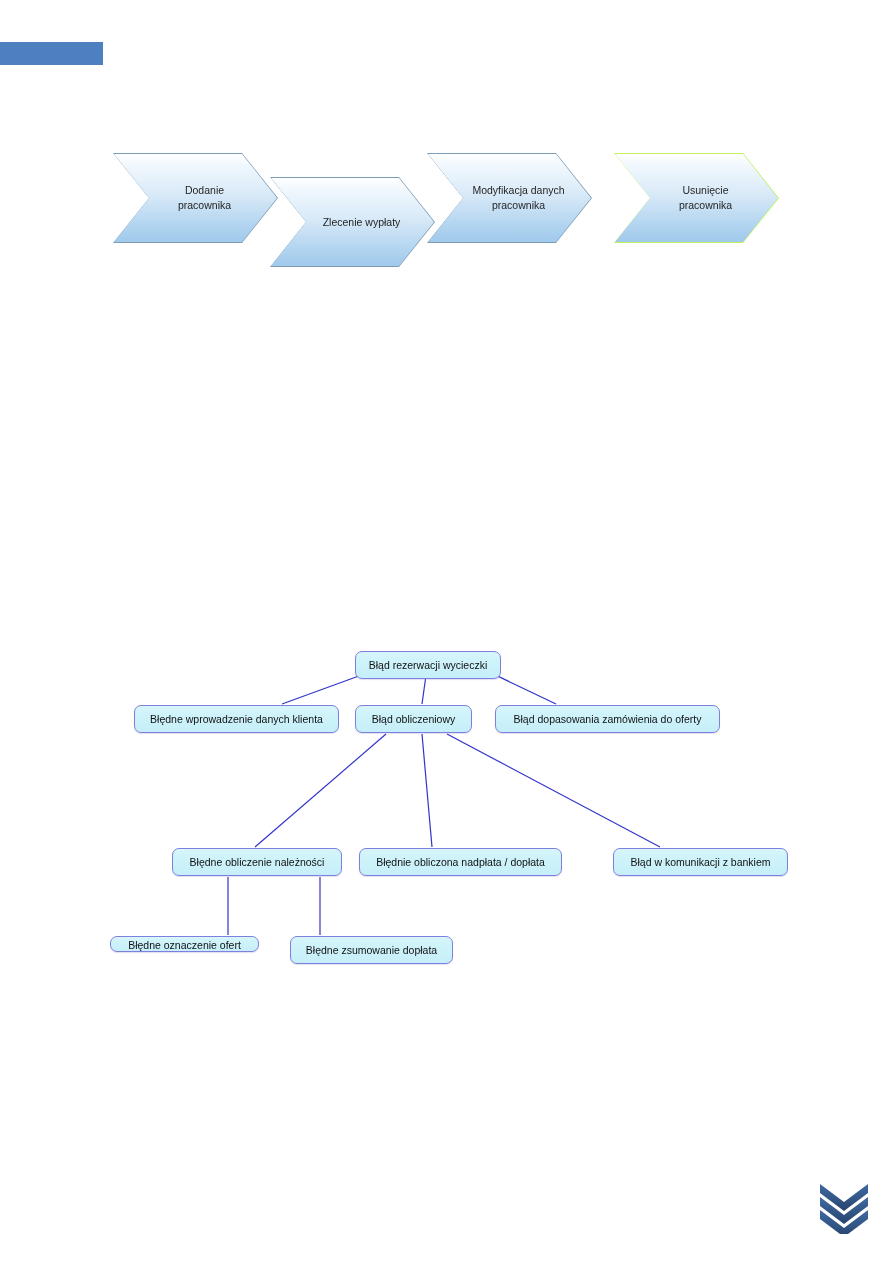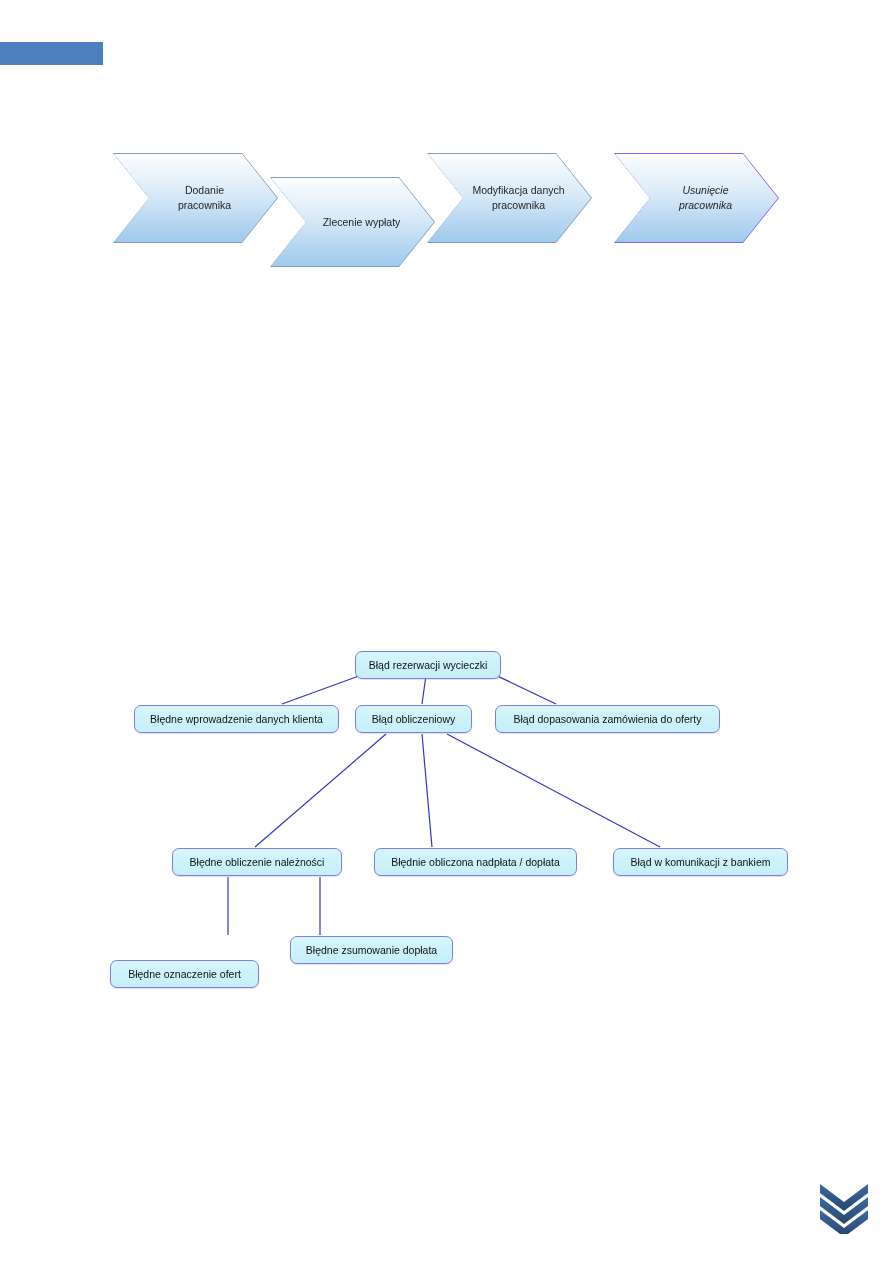--- a/index.html
+++ b/index.html
@@ -116,21 +116,21 @@
     </div>
     <div class="chevron-outline" style="left: 270px; top: 0px; width: 165px; height: 90px; background: rgb(125, 156, 181); margin-top: 24px;">
       <div class="chevron-inner"></div>
       <div class="chevron-label">Zlecenie wypłaty</div>
     </div>
     <div class="chevron-outline" style="left: 427px; top: 0px; width: 165px; height: 90px; background: rgb(125, 156, 181);">
       <div class="chevron-inner"></div>
       <div class="chevron-label">Modyfikacja danych
 pracownika</div>
     </div>
-    <div class="chevron-outline" style="left: 614px; top: 0px; width: 165px; height: 90px; background: #8b5cf6; font-style: italic;">
+    <div class="chevron-outline" style="left: 614px; top: 0px; width: 165px; height: 90px; background: #bef264;">
       <div class="chevron-inner"></div>
       <div class="chevron-label">Usunięcie
 pracownika</div>
     </div>
   </div>
 
 <div id="fault-tree">
   <svg id="tree-lines" viewBox="0 0 893 1263" xmlns="http://www.w3.org/2000/svg">
       <line x1="400" y1="661" x2="282" y2="704" stroke="#3333cc" stroke-width="1.2"></line>
       <line x1="428" y1="661" x2="422" y2="704" stroke="#3333cc" stroke-width="1.2"></line>
@@ -149,27 +149,27 @@
     </div>
     <div class="tree-node" style="left: 355px; top: 705px; width: 117px; height: 28px; border-color: rgb(127, 127, 224);">
       <span>Błąd obliczeniowy</span>
     </div>
     <div class="tree-node" style="left: 495px; top: 705px; width: 225px; height: 28px; border-color: rgb(127, 127, 224); text-align: center;">
       <span>Błąd dopasowania zamówienia do oferty</span>
     </div>
     <div class="tree-node" style="left: 172px; top: 848px; width: 170px; height: 28px; border-color: rgb(127, 127, 224);">
       <span>Błędne obliczenie należności</span>
     </div>
-    <div class="tree-node" style="left: 374px; top: 848px; width: 203px; height: 28px; border-color: rgb(127, 127, 224);">
+    <div class="tree-node" style="left: 359px; top: 848px; width: 203px; height: 28px; border-color: rgb(127, 127, 224);">
       <span>Błędnie obliczona nadpłata / dopłata</span>
     </div>
     <div class="tree-node" style="left: 613px; top: 848px; width: 175px; height: 28px; border-color: rgb(127, 127, 224);">
       <span>Błąd w komunikacji z bankiem</span>
     </div>
-    <div class="tree-node" style="left: 110px; top: 960px; width: 149px; height: 28px; border-color: rgb(127, 127, 224);">
+    <div class="tree-node" style="left: 110px; top: 936px; width: 149px; height: 16px; border-color: rgb(127, 127, 224); align-items: flex-end;">
       <span>Błędne oznaczenie ofert</span>
     </div>
     <div class="tree-node" style="left: 290px; top: 936px; width: 163px; height: 28px; border-color: rgb(127, 127, 224);">
       <span>Błędne zsumowanie dopłata</span>
     </div>
   </div>
 
 <div id="scroll-chevrons">
   <svg viewBox="0 0 52 52" xmlns="http://www.w3.org/2000/svg" width="52" height="52">
     <defs>

